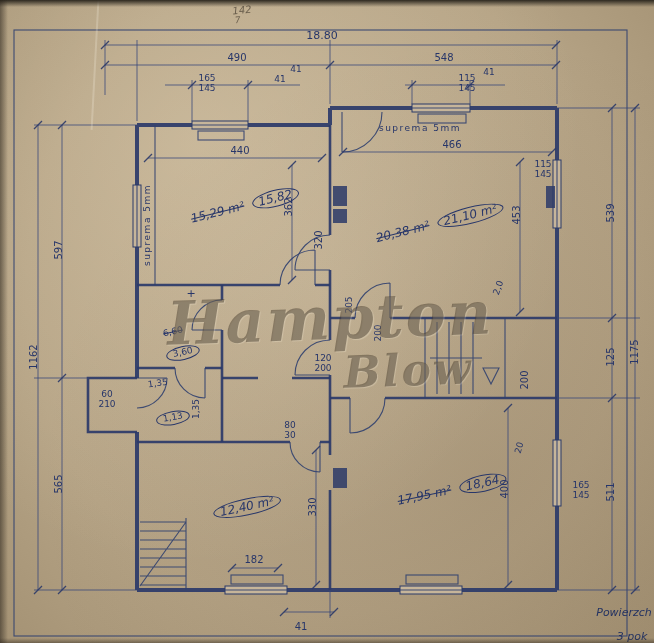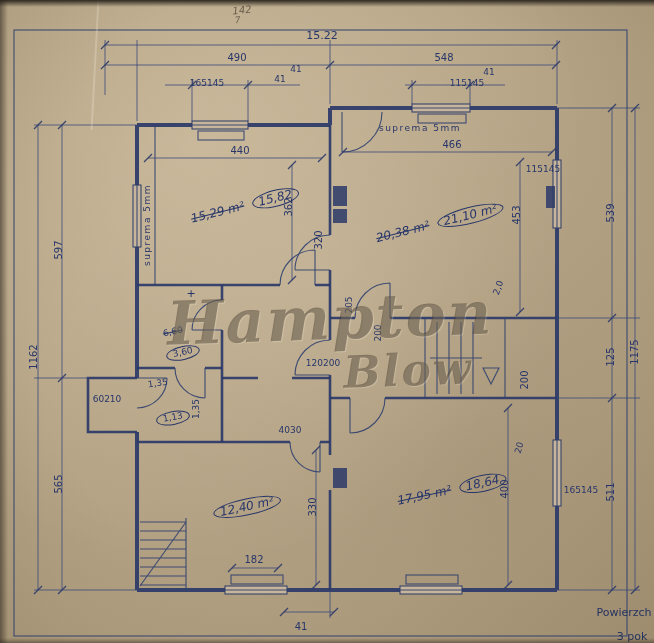--- a/index.html
+++ b/index.html
@@ -17,27 +17,27 @@
   .thin{stroke:#30406f;stroke-width:1.1;fill:none;opacity:.9}
   .dim{stroke:#35457a;stroke-width:.9;fill:none;opacity:.85}
   .tick{stroke:#2b3a69;stroke-width:1.3;fill:none;opacity:.9}
   .winr{fill:#c6b59a;stroke:#2b3a69;stroke-width:1}
   .chim{fill:#2b3a69;opacity:.85}
   .lbl{
     position:absolute;z-index:3;font-size:10px;color:#27366a;white-space:nowrap;
     transform:translate(-50%,-50%) rotate(var(--r,0deg));line-height:1.1;
   }
   .s9{font-size:9px}.s11{font-size:11px}
-  .frac{display:flex;flex-direction:row;align-items:center;font-size:9px}
+  .frac{display:flex;flex-direction:column;align-items:center;font-size:9px}
   .circ{border:1.3px solid #27366a;border-radius:50%;padding:1px 6px;display:inline-block}
   .strike{text-decoration:line-through;margin-right:4px}
   .room{font-size:12px;font-style:italic}
   .scrib{color:rgba(90,80,65,.85);font-style:italic}
   .vtext{letter-spacing:1.5px}
-  .corner{font-size:11px;color:#243362}
+  .corner{font-size:11px;font-style:italic;color:#243362}
   .wm{position:absolute;z-index:4;pointer-events:none;
       transform:translate(-50%,-50%) rotate(-2deg);
       font-family:"DejaVu Serif",serif;font-style:italic;font-weight:bold;
       font-size:60px;color:rgba(70,58,44,.48);letter-spacing:2px;
       text-shadow:1px 1px 1px rgba(255,246,226,.25);}
   .wm2{font-size:44px}
   .edge-top{position:absolute;left:0;top:0;width:100%;height:7px;z-index:5;
       background:linear-gradient(#2e2920,rgba(46,41,32,0));}
   .edge-left{position:absolute;left:0;top:0;width:8px;height:100%;z-index:5;
       background:linear-gradient(90deg,rgba(40,34,26,.55),rgba(40,34,26,0));}
@@ -140,21 +140,21 @@
         M144,162 l8,-8 M318,162 l8,-8 M339,156 l8,-8 M548,156 l8,-8
         M34,129 l8,-8 M34,594 l8,-8 M58,129 l8,-8 M58,382 l8,-8 M58,594 l8,-8
         M608,112 l8,-8 M608,322 l8,-8 M608,402 l8,-8 M608,594 l8,-8
         M631,112 l8,-8 M631,594 l8,-8
         M288,169 l8,-8 M288,284 l8,-8 M516,166 l8,-8 M516,316 l8,-8
         M312,454 l8,-8 M312,589 l8,-8 M504,412 l8,-8 M504,589 l8,-8
         M228,572 l8,-8 M274,572 l8,-8 M280,616 l8,-8 M330,616 l8,-8"></path>
     </g>
   </svg>
 
-  <div class="lbl s11" style="left:322px;top:36px">15.22</div>
+  <div class="lbl s11" style="left:322px;top:36px">18.80</div>
   <div class="lbl" style="left:237px;top:57px">490</div>
   <div class="lbl" style="left:444px;top:57px">548</div>
   <div class="lbl frac" style="left:207px;top:84px">
     <span>165</span>
     <span>145</span>
   </div>
   <div class="lbl s9" style="left:280px;top:80px">41</div>
   <div class="lbl s9" style="left:296px;top:70px">41</div>
   <div class="lbl frac" style="left:467px;top:84px">
     <span>115</span>
@@ -190,21 +190,21 @@
   <div class="lbl s9" style="left:350px;top:305px;--r:-90deg">205</div>
   <div class="lbl s9" style="left:499px;top:288px;--r:-70deg">2,0</div>
   <div class="lbl s9" style="left:520px;top:448px;--r:-75deg">20</div>
   <div class="lbl frac" style="left:323px;top:364px">
     <span>120</span>
     <span>200</span>
   </div>
   <div class="lbl s9" style="left:379px;top:333px;--r:-90deg">200</div>
   <div class="lbl" style="left:524px;top:380px;--r:-90deg">200</div>
   <div class="lbl frac" style="left:290px;top:431px">
-    <span>40</span>
+    <span>80</span>
     <span>30</span>
   </div>
   <div class="lbl frac" style="left:107px;top:400px">
     <span>60</span>
     <span>210</span>
   </div>
   <div class="lbl s9" style="left:158px;top:384px;--r:-8deg">1,35</div>
   <div class="lbl s9" style="left:197px;top:409px;--r:-90deg">1,35</div>
   <div class="lbl" style="left:312px;top:507px;--r:-90deg">330</div>
   <div class="lbl" style="left:504px;top:489px;--r:-90deg">400</div>

